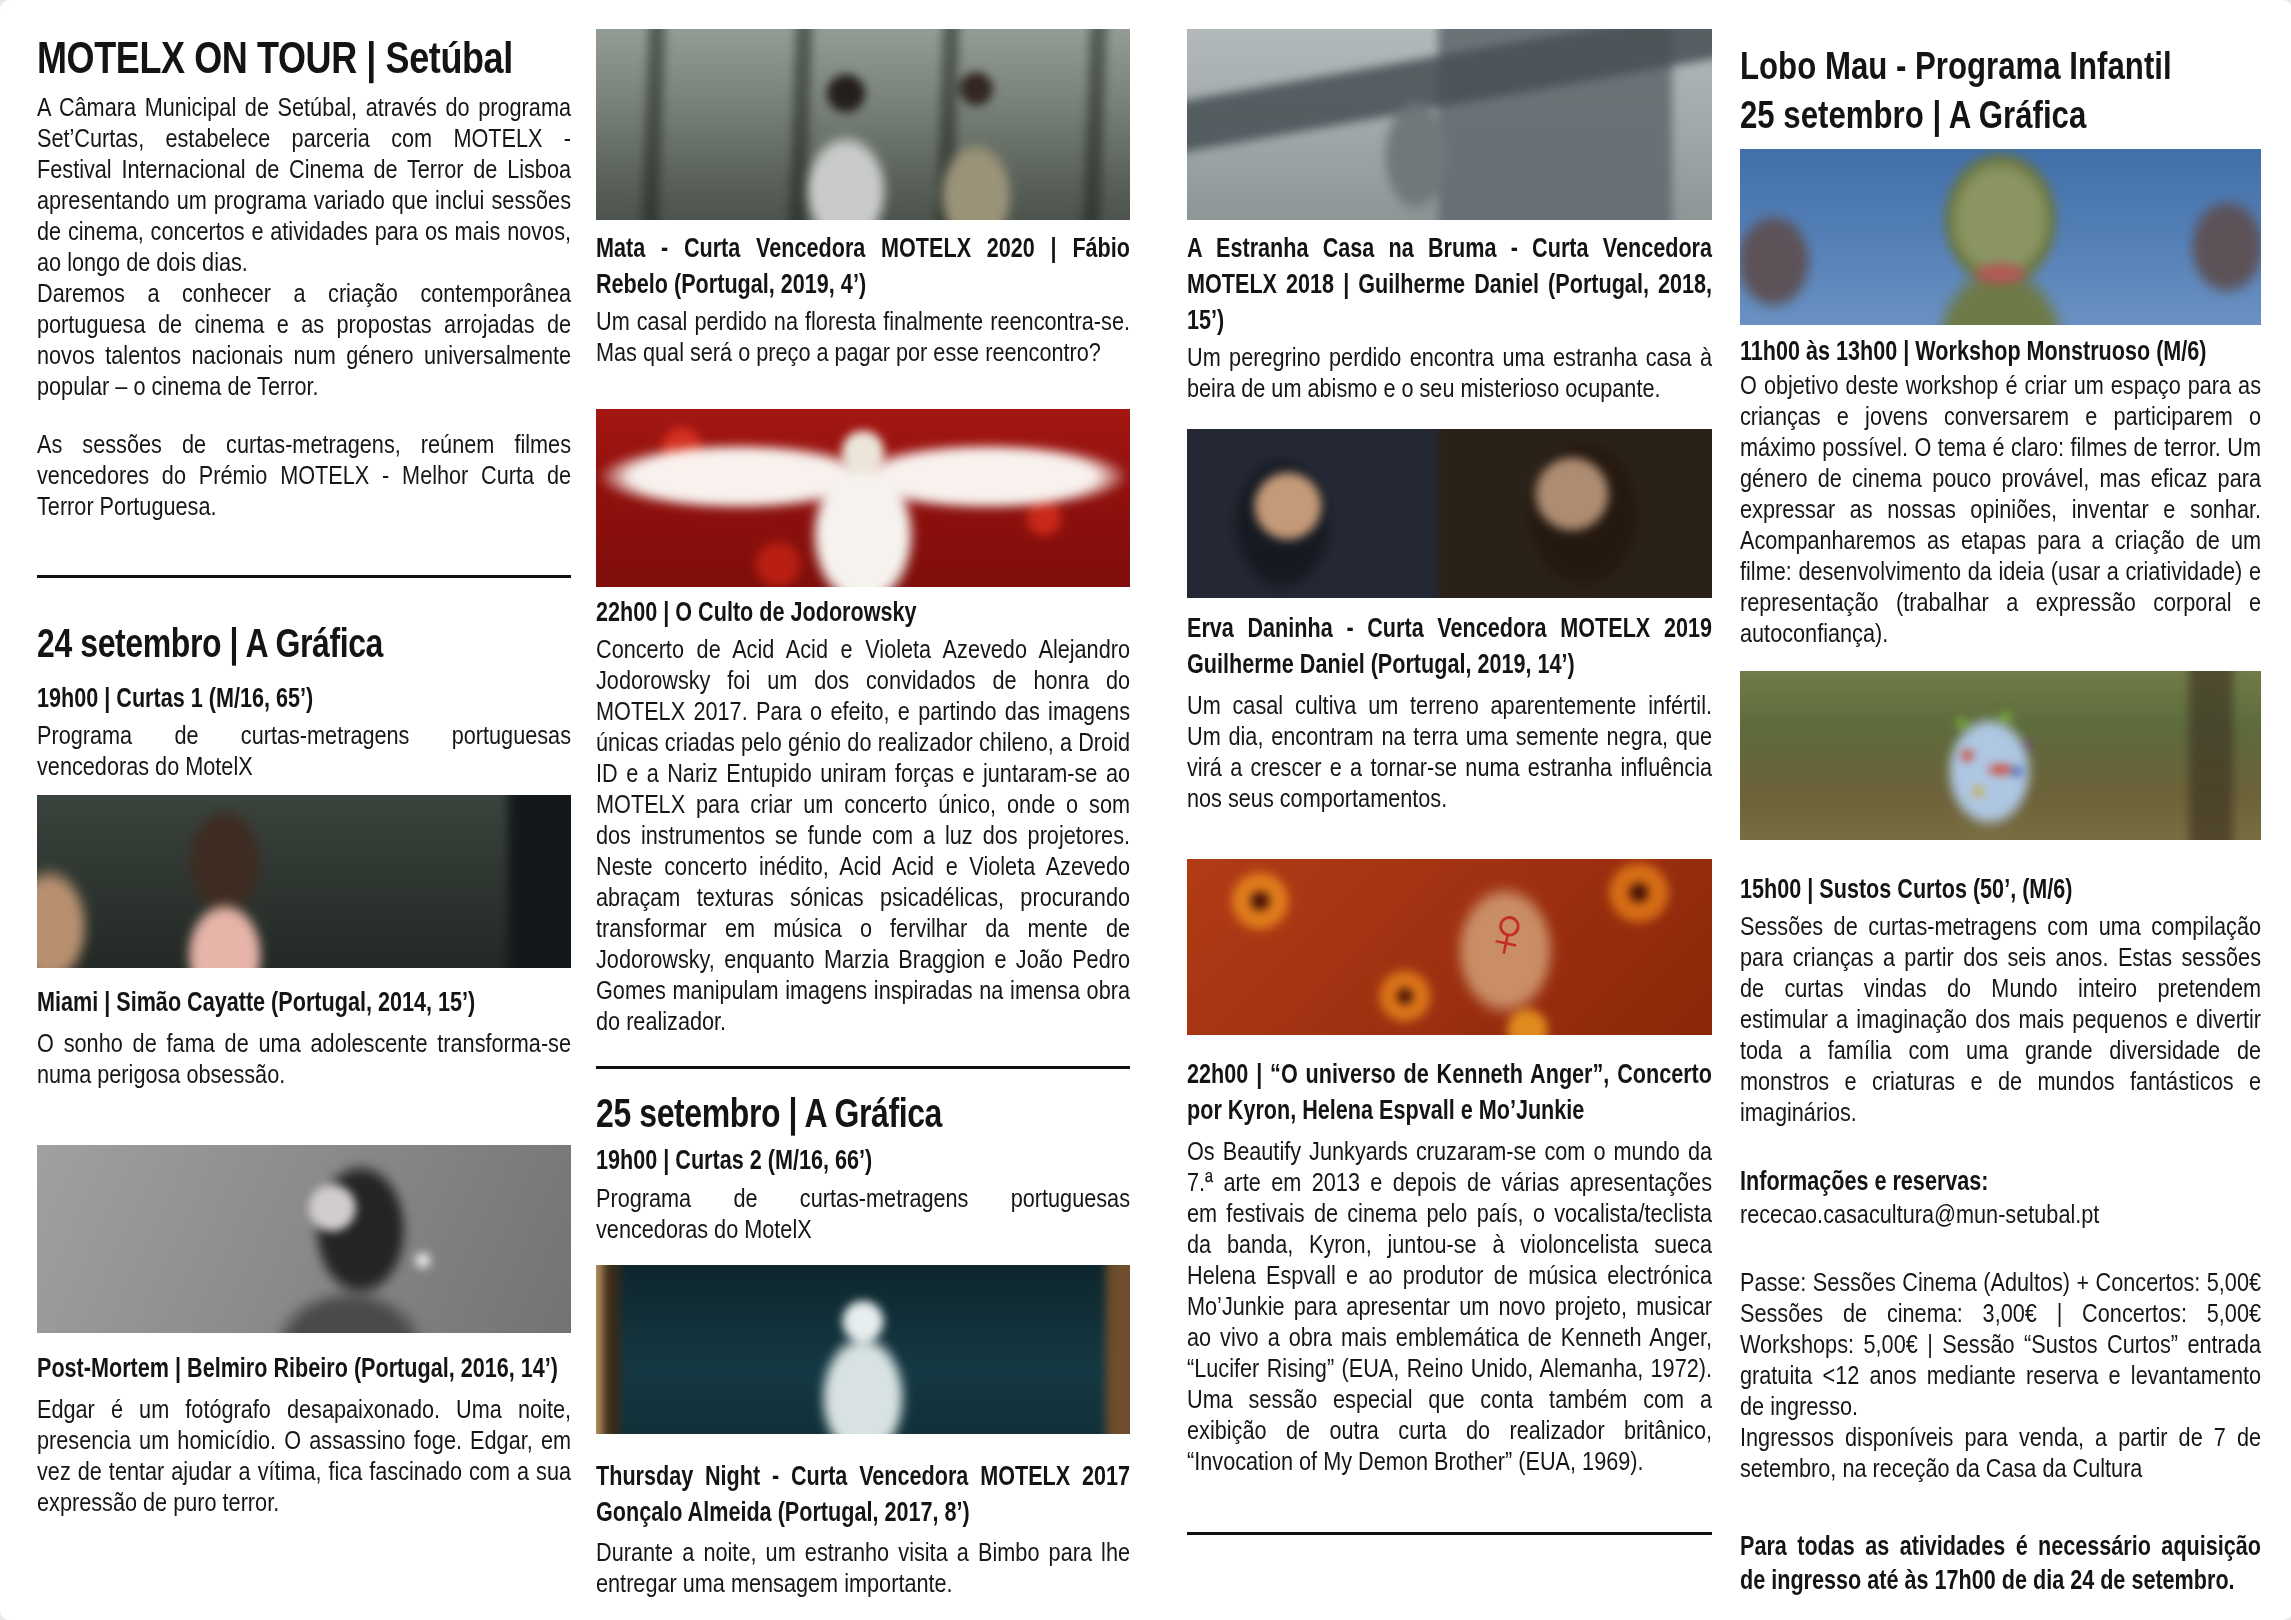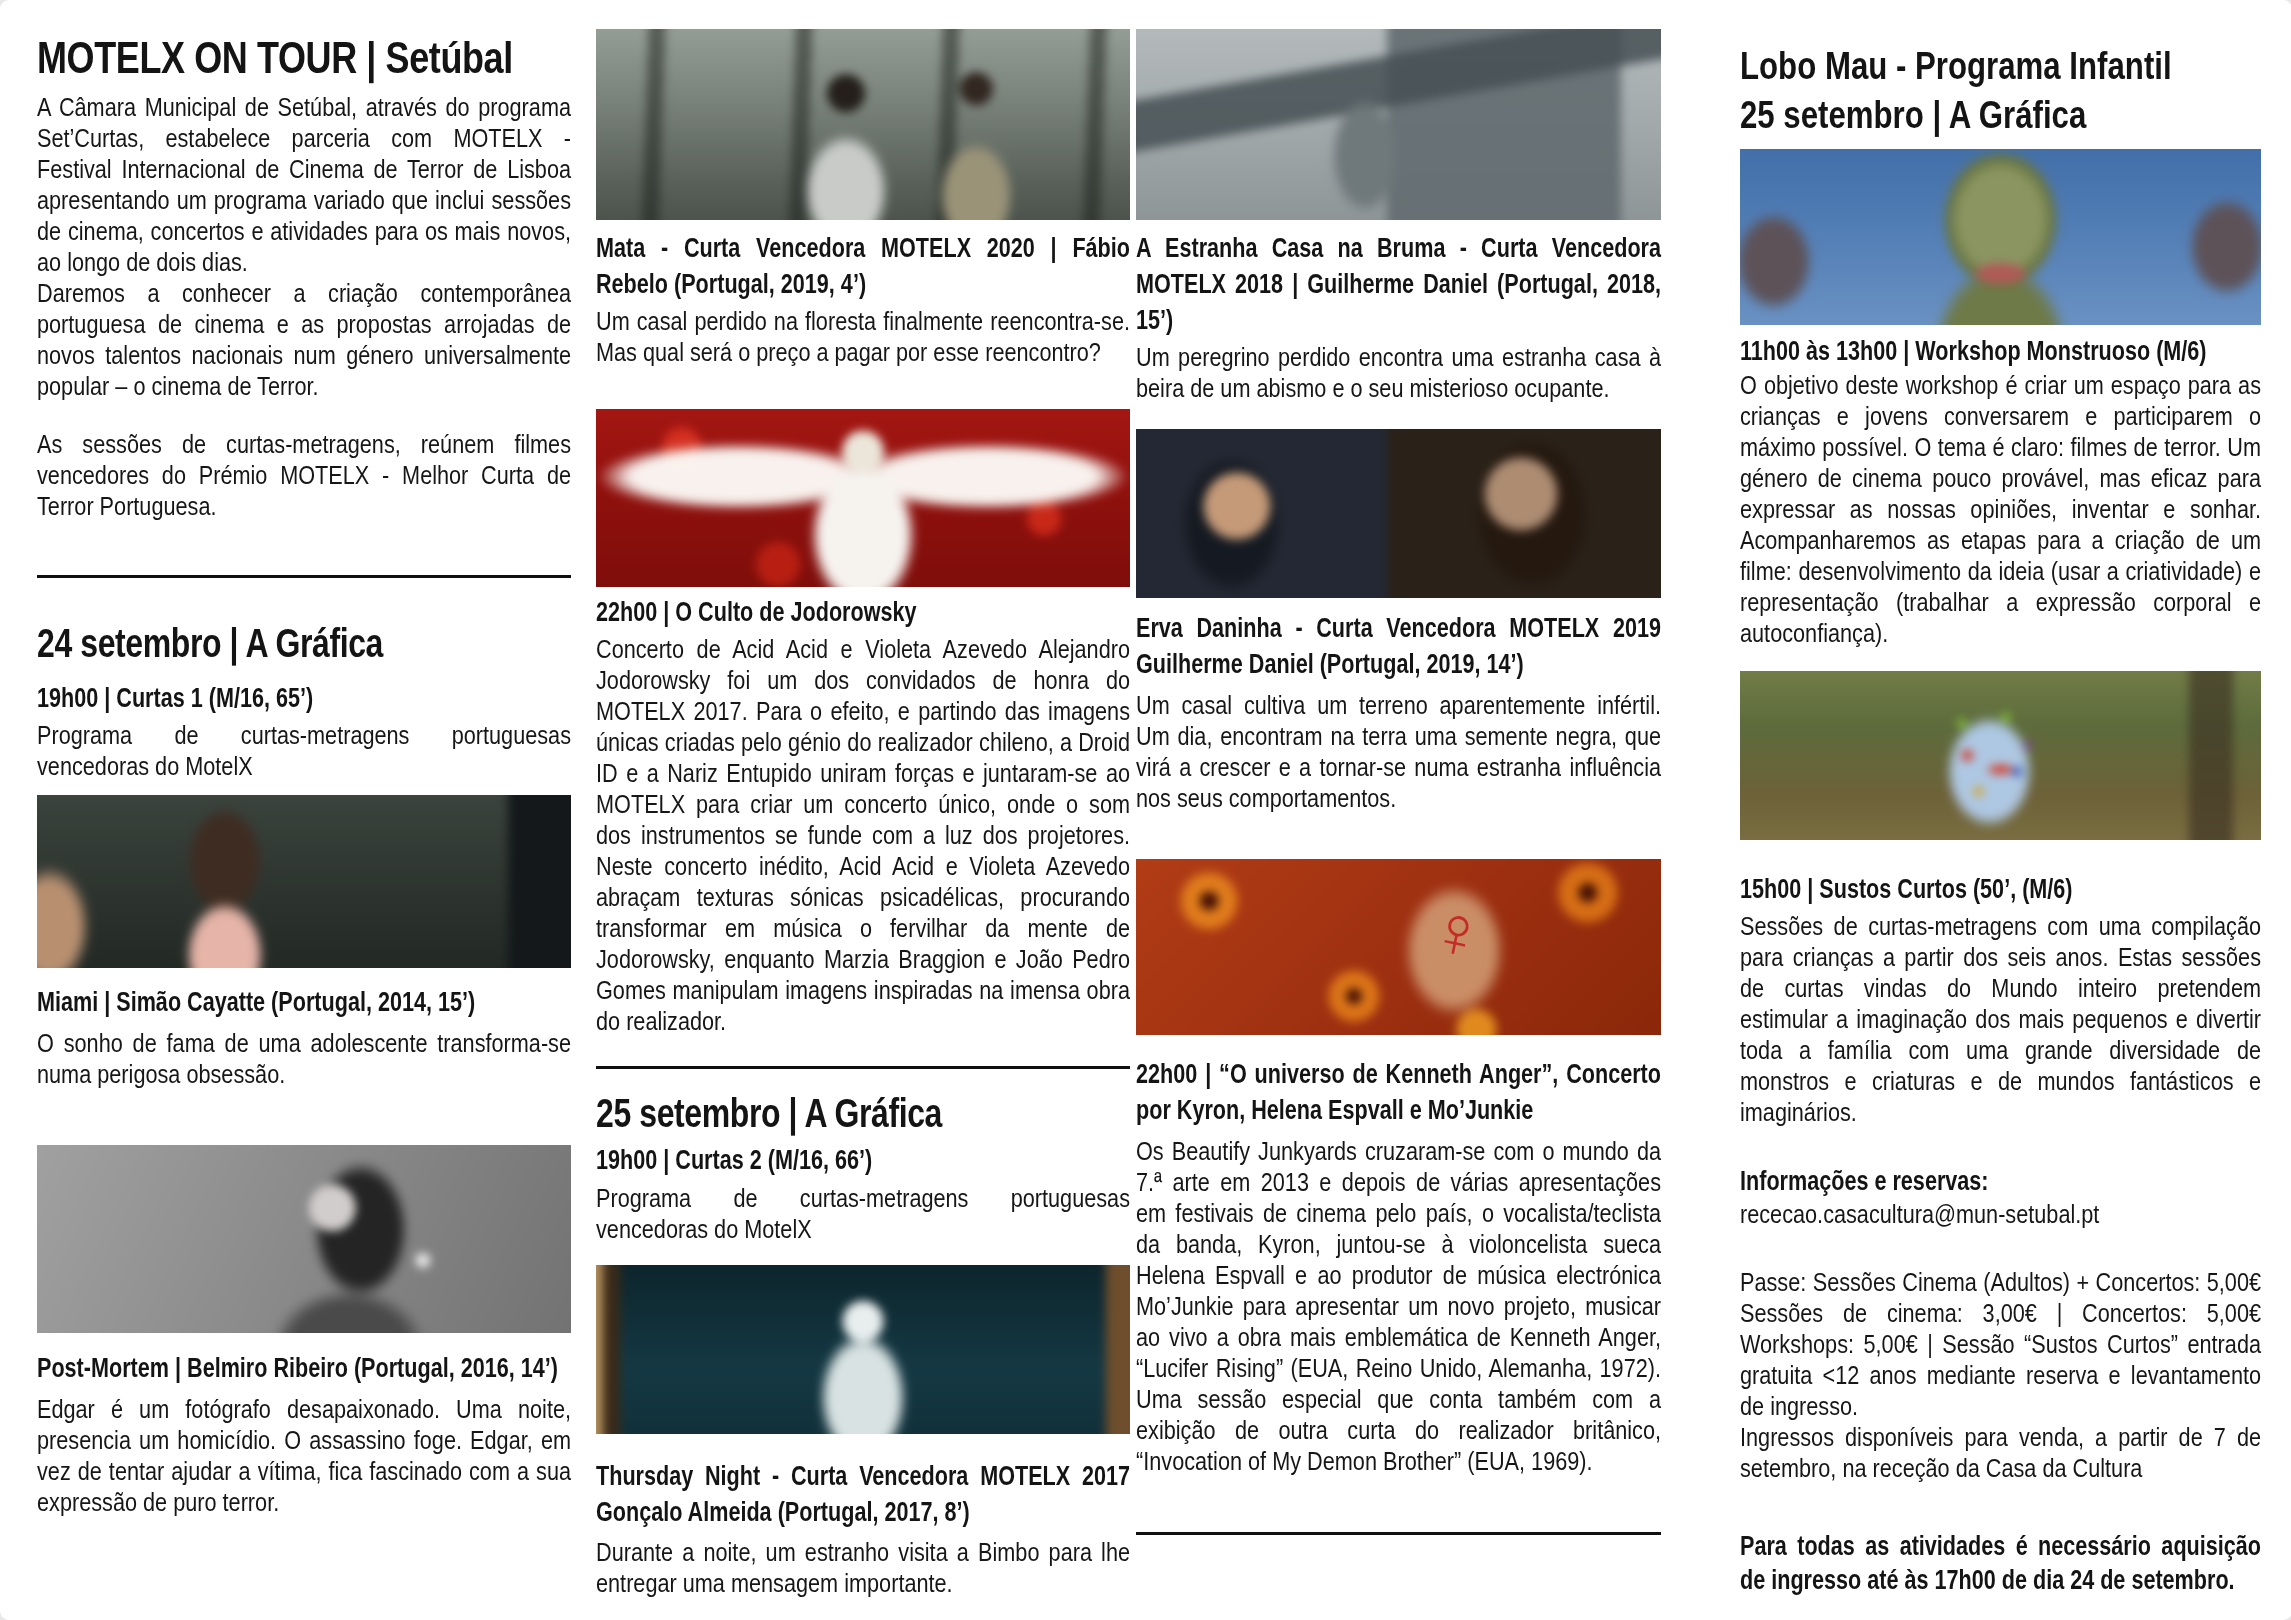--- a/index.html
+++ b/index.html
@@ -1,21 +1,21 @@
 <!DOCTYPE html>
 <html><head>
 <meta charset="utf-8">
 <style>
   html,body{margin:0;padding:0;background:#e8e8e8;}
   .page{position:relative;width:2292px;height:1620px;background:#ffffff;overflow:hidden;
         font-family:"Liberation Sans","DejaVu Sans",sans-serif;color:#161616;border-radius:9px;}
   .panel{position:absolute;top:0;}
   #p1{left:37px;width:534px;}
   #p2{left:596px;width:534px;}
-  #p3{left:1136px;width:525px;}
+  #p3{left:1187px;width:525px;}
   #p4{left:1740px;width:521px;}
 
   
   .hd{font-weight:800;margin:0;width:125%;transform:scaleX(0.8);transform-origin:0 0;color:#141414;}
   .h1{font-size:45px;line-height:49px;letter-spacing:-0.5px;}
   .h2{font-size:40px;line-height:45px;letter-spacing:-0.5px;}
   .h3{font-size:27px;line-height:28px;}
   .t2{line-height:36px;text-align:justify;}
 
   

